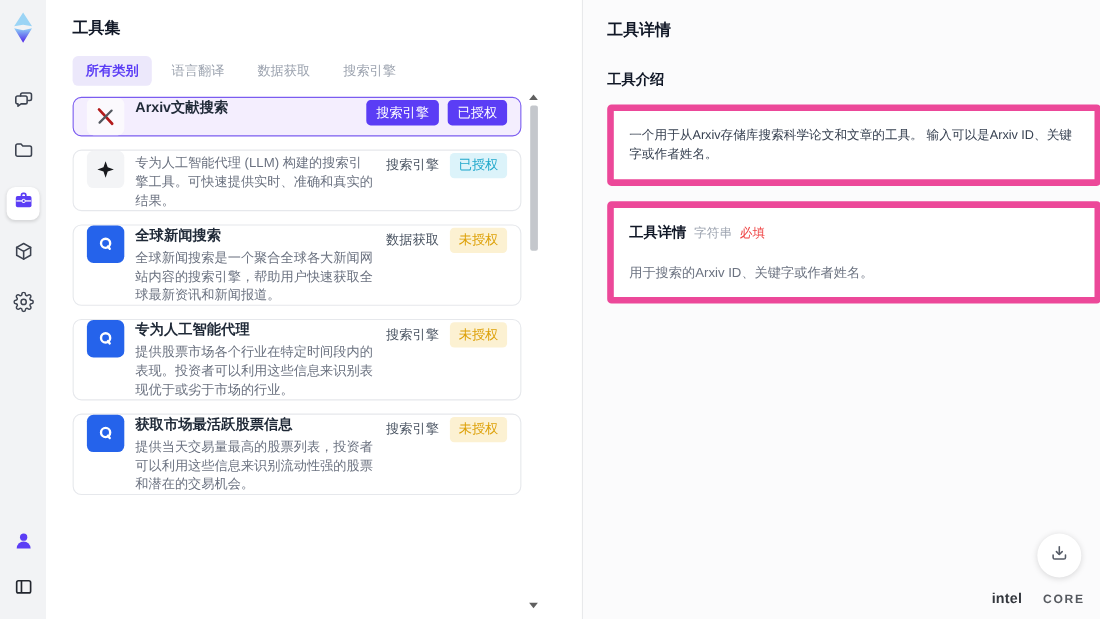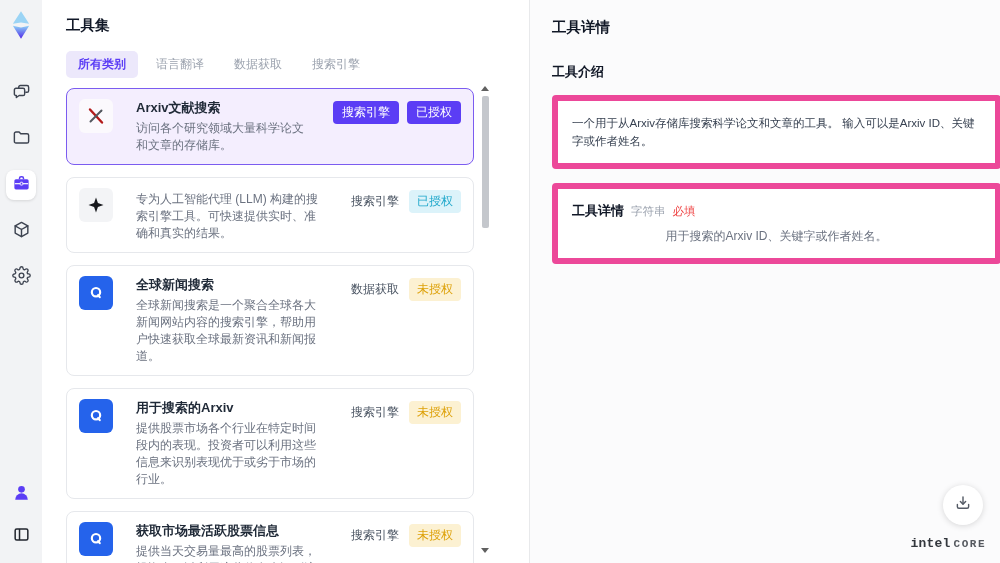--- a/index.html
+++ b/index.html
@@ -22,22 +22,22 @@
 
   
   .left-panel { position:absolute; left:42px; top:0; width:458px; height:563px;
     background:#ffffff; padding:16px 26px 0 24px; }
   .panel-title { font-size:14.5px; font-weight:bold; color:#111827; }
   .tabs { display:flex; gap:6px; margin-top:16px; }
   .tab { font-size:12px; color:#9ca3af; padding:5px 12px; border-radius:5px; cursor:pointer; }
   .tab.active { background:#ece8fb; color:#5b3df5; font-weight:bold; }
   .tool-list { margin-top:10px; display:flex; flex-direction:column; gap:12px; }
 
-  .tool-card { display:flex; gap:23px; border:1px solid #e6e8ec; border-radius:8px;
-    background:#ffffff; padding:10px 12px; align-items:flex-start; cursor:pointer; }
+  .tool-card { display:flex; gap:10px; border:1px solid #e6e8ec; border-radius:8px;
+    background:#ffffff; padding:0 12px; align-items:flex-start; cursor:pointer; }
   .tool-card.selected { border:1.5px solid #7b5cf0; background:#f4eefe; }
   .tool-icon { width:34px; height:34px; border-radius:6px; flex:0 0 34px;
     display:flex; align-items:center; justify-content:center; background:#f3f4f6; }
   .tool-card.selected .tool-icon { background:#fbf9fd; }
   .tool-icon.blue { background:#2563eb; }
   .tool-icon svg { width:20px; height:20px; }
   .tool-main { flex:1; min-width:0; }
   .tool-name { font-size:13px; font-weight:bold; color:#1f2937; line-height:18px; }
   .tool-desc { font-size:12px; color:#6b7280; line-height:17px; margin-top:3px; }
   .tool-tags { display:flex; gap:8px; flex:0 0 auto; align-items:center; margin-top:2px; }
@@ -60,30 +60,30 @@
     background:#fbfbfc; border-left:1px solid #e8e9eb; padding:18px 28px 0 22px; }
   .rp-title { font-size:14.5px; font-weight:bold; color:#111827; }
   .rp-section { font-size:13px; font-weight:bold; color:#111827; margin-top:26px; }
   .rp-card { margin-top:14px; background:#ffffff; border:6px solid #ec4899;
     border-radius:4px; padding:13px 14px; }
   .rp-intro-text { font-size:11.5px; color:#374151; line-height:18px; }
   .param-line { display:flex; align-items:baseline; gap:7px; }
   .param-name { font-size:13px; font-weight:bold; color:#111827; }
   .param-type { font-size:11.5px; color:#9ca3af; }
   .param-required { font-size:11.5px; color:#ef4444; }
-  .param-desc { font-size:12px; color:#6b7280; margin-top:8px; line-height:17px;text-align:center; }
+  .param-desc { font-size:12px; color:#6b7280; margin-top:20px; line-height:17px; }
 
   
   .fab { position:absolute; right:17px; bottom:38px; width:40px; height:40px;
     border-radius:50%; background:#ffffff; box-shadow:0 1px 6px rgba(0,0,0,.15);
     display:flex; align-items:center; justify-content:center; color:#555b66; cursor:pointer; }
   .fab svg { width:18px; height:18px; }
-  .intel { position:absolute; right:14px; bottom:12px; display:flex; align-items:center; gap:3px;font-family:Liberation Mono, monospace; }
+  .intel { position:absolute; right:14px; bottom:12px; display:flex; align-items:flex-end; gap:3px; }
   .intel .i-word { font-size:13px; font-weight:bold; color:#33373d; letter-spacing:.2px; }
-  .intel .i-core { font-size:11px; color:#55595f; letter-spacing:1.5px; font-weight:bold; }
+  .intel .i-core { font-size:11px; color:#55595f; letter-spacing:1.5px; font-weight:bold;margin-left:16px; }
 </style>
 </head>
 <body>
 
 <div class="app">
 
   <aside class="rail">
     <div class="logo">
       <svg viewBox="0 0 24 24">
         <defs>
@@ -175,21 +175,20 @@
 
       <div class="tool-card selected">
         <div class="tool-icon">
           <svg viewBox="0 0 20 20">
             <path d="M4 3.5 L16 16.5" stroke="#b31b1b" stroke-width="2.4" stroke-linecap="round"></path>
             <path d="M15.5 4.5 L4.5 15.5" stroke="#53585f" stroke-width="2" stroke-linecap="round"></path>
           </svg>
         </div>
         <div class="tool-main">
           <div class="tool-name">Arxiv文献搜索</div>
-          <div class="tool-desc">访问各个研究领域大量科学论文和文章的存储库。</div>
         </div>
         <div class="tool-tags">
           <span class="tag-filled">搜索引擎</span>
           <span class="tag-filled">已授权</span>
         </div>
       </div>
 
       <div class="tool-card">
         <div class="tool-icon">
           <svg viewBox="0 0 24 24" fill="#17191d">
@@ -223,21 +222,21 @@
       </div>
 
       <div class="tool-card">
         <div class="tool-icon blue">
           <svg viewBox="0 0 24 24" fill="none" stroke="#ffffff" stroke-width="2.6">
             <circle cx="12" cy="11" r="5"></circle>
             <path d="M14.5 14.5 L16.5 17" stroke-linecap="round"></path>
           </svg>
         </div>
         <div class="tool-main">
-          <div class="tool-name">用于搜索的Arxiv</div>
+          <div class="tool-name">专为人工智能代理</div>
           <div class="tool-desc">提供股票市场各个行业在特定时间段内的表现。投资者可以利用这些信息来识别表现优于或劣于市场的行业。</div>
         </div>
         <div class="tool-tags">
           <span class="tag-plain">搜索引擎</span>
           <span class="badge no">未授权</span>
         </div>
       </div>
 
       <div class="tool-card">
         <div class="tool-icon blue">

